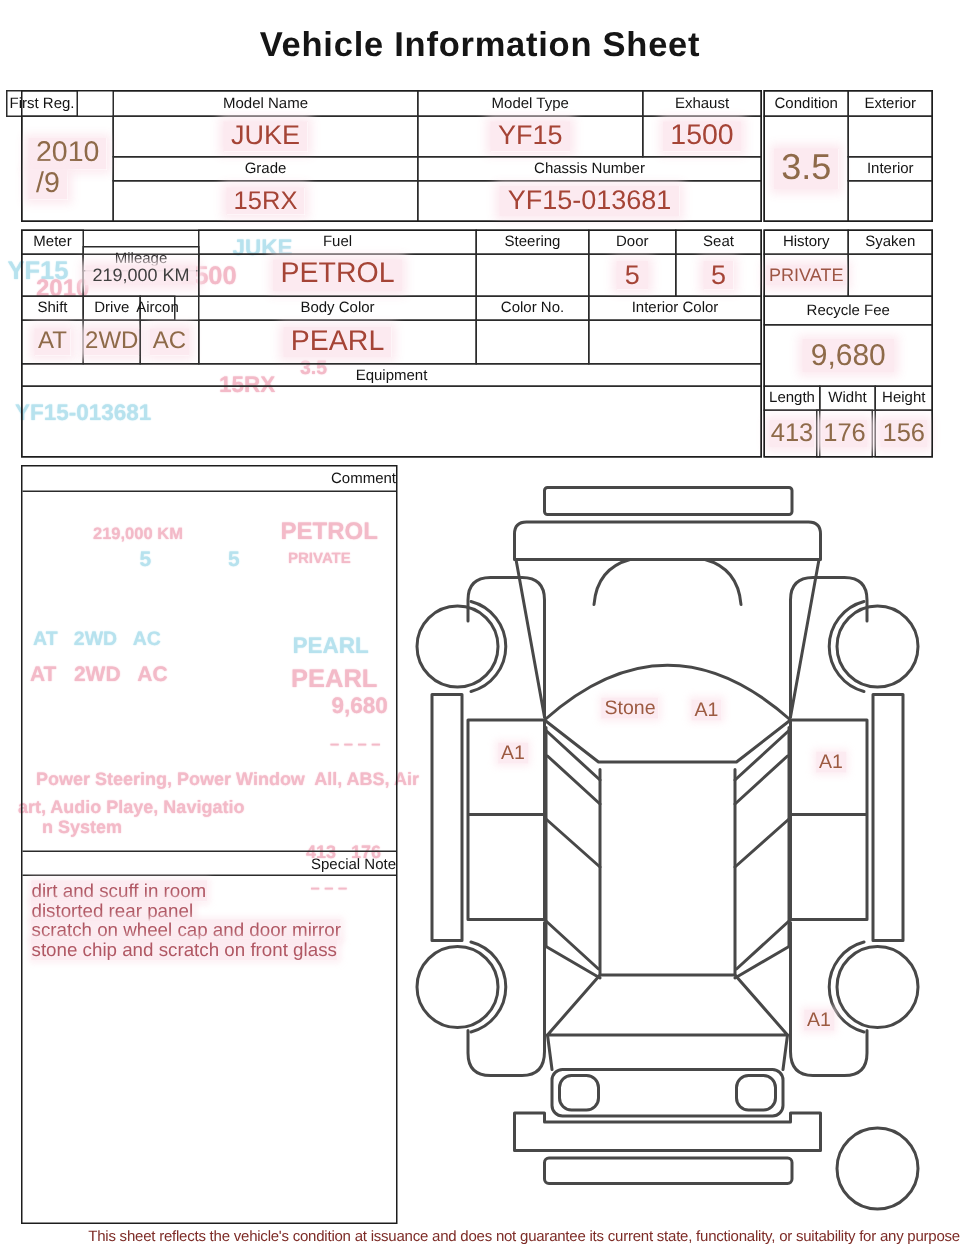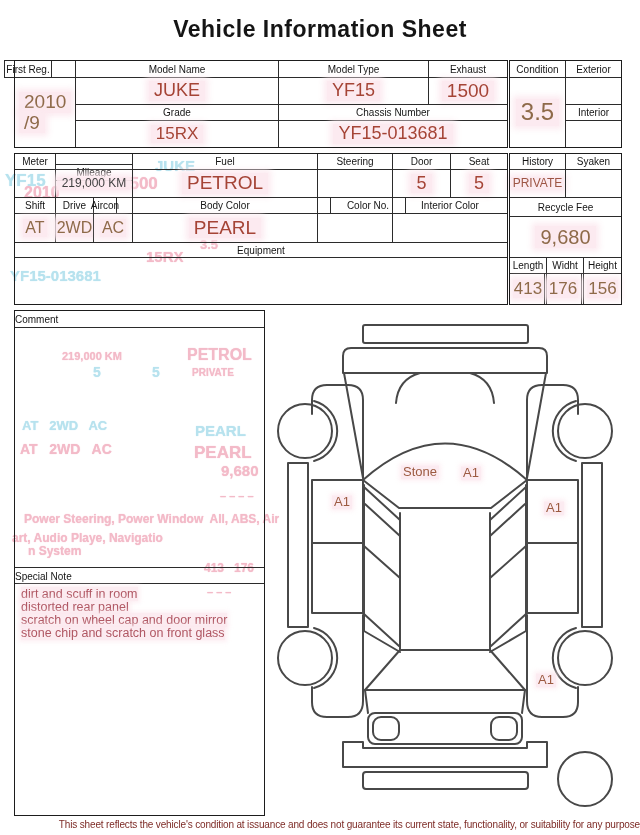--- a/index.html
+++ b/index.html
@@ -19,21 +19,21 @@
       padding:0 5px;line-height:1.1;white-space:nowrap;}
   .hl-soft{background:rgba(252,233,239,0.85);box-shadow:0 0 4px 2px rgba(252,233,239,0.7);}
   
   .equip-text{position:absolute;left:15px;top:259px;width:490px;font-size:12.5px;line-height:1.0;
               z-index:5;white-space:pre-wrap;word-break:break-all;letter-spacing:-0.1px;}
   .eq-green{color:#5f7f55;background:rgba(252,233,239,0.6);}
   .eq-red{color:#a24a3c;background:rgba(252,233,239,0.6);}
   
   .main-box{position:absolute;left:14px;top:310px;width:251px;height:506px;box-sizing:border-box;
             border:1.6px solid #1d1d1d;z-index:3;background:transparent;}
-  .band{position:absolute;left:0;width:100%;box-sizing:border-box;text-align:left;
+  .band{position:absolute;left:0;width:100%;box-sizing:border-box;text-align:right;
         font-size:10px;color:#141414;padding-top:3px;height:17px;}
   .band.comment{top:0;border-bottom:1px solid #2b2b2b;}
   .band.special{top:256px;border-top:1px solid #2b2b2b;border-bottom:1px solid #2b2b2b;}
   .notes{position:absolute;left:6px;top:277px;width:240px;z-index:4;}
   .note-line{font-size:12.5px;line-height:1.04;color:#b05763;}
   
   .ghost{position:absolute;z-index:1;font-weight:bold;white-space:pre;line-height:1;pointer-events:none;}
   .ghost.pink{color:#f3bac8;text-shadow:0 0 1px #f3bac8;}
   .ghost.cyan{color:#b7e2ee;text-shadow:0 0 1px #b7e2ee;}
   
@@ -182,21 +182,21 @@
     </div>
   <div class="cell hdr" style="left:55px;top:197px;width:39px;height:17px">
       <span>Drive</span>
     </div>
   <div class="cell hdr" style="left:93px;top:197px;width:24px;height:17px">
       <span>Aircon</span>
     </div>
   <div class="cell hdr" style="left:132px;top:197px;width:186px;height:17px">
       <span>Body Color</span>
     </div>
-  <div class="cell hdr" style="left:330px;top:197px;width:76px;height:17px">
+  <div class="cell hdr" style="left:317px;top:197px;width:76px;height:17px">
       <span>Color No.</span>
     </div>
   <div class="cell hdr" style="left:392px;top:197px;width:116px;height:17px">
       <span>Interior Color</span>
     </div>
 
   <div class="cell brown" style="left:14px;top:213px;width:42px;height:30px;font-size:16px">
       <span class="hl" style="padding:0 2px">AT</span>
     </div>
   <div class="cell brown" style="left:55px;top:213px;width:39px;height:30px;font-size:16px">

